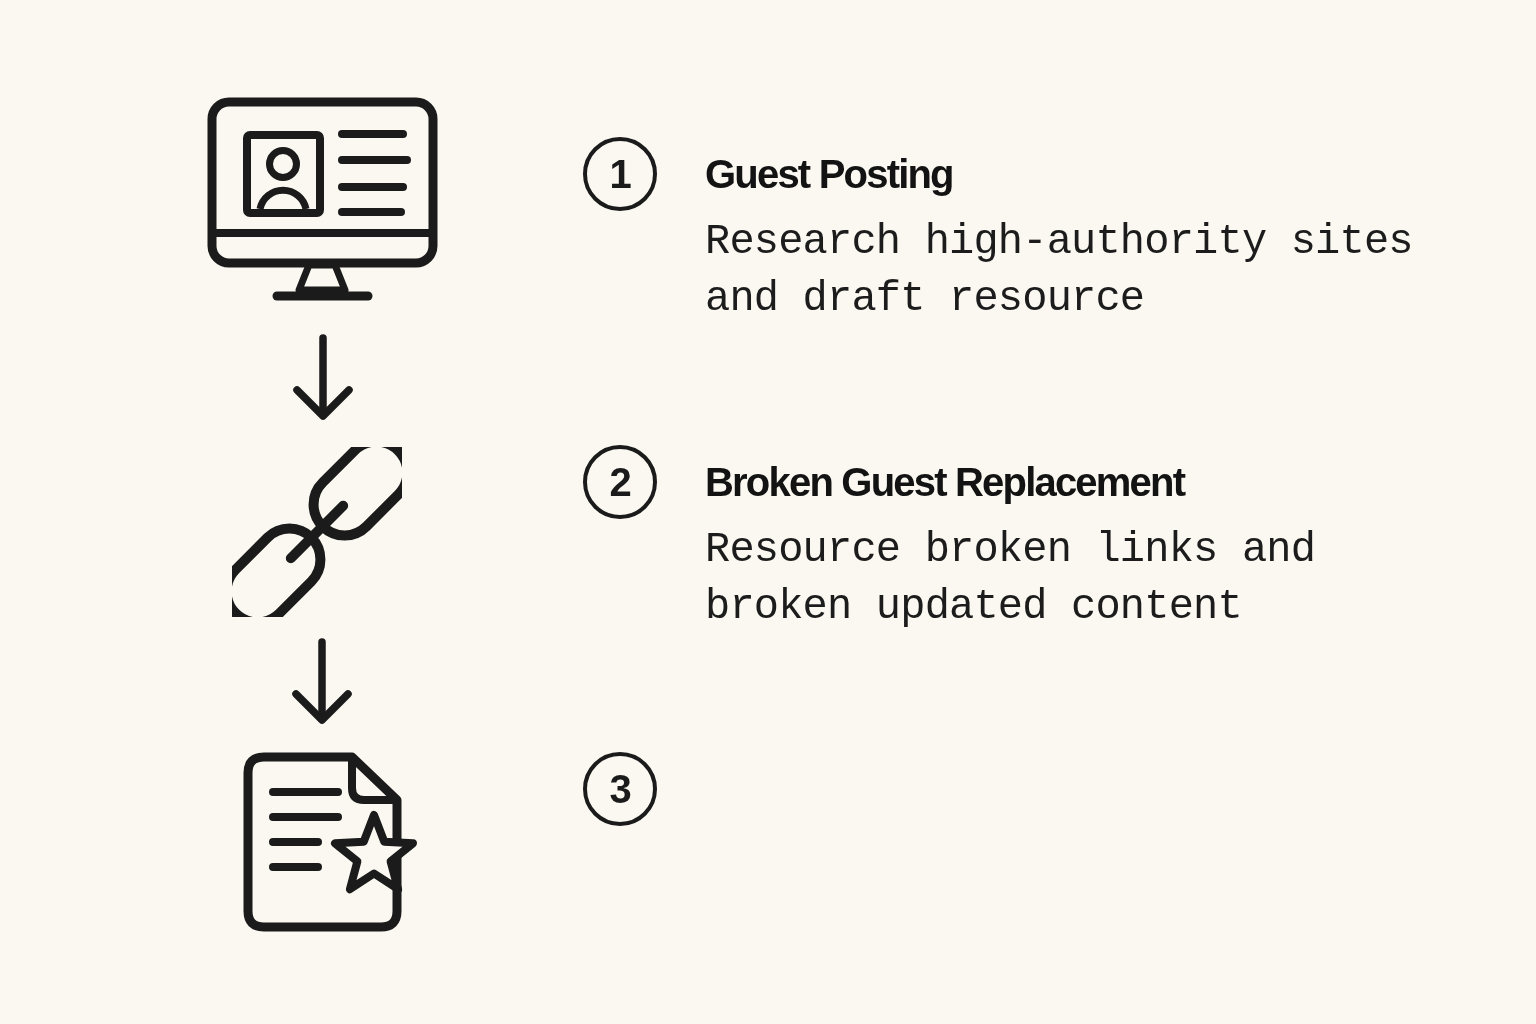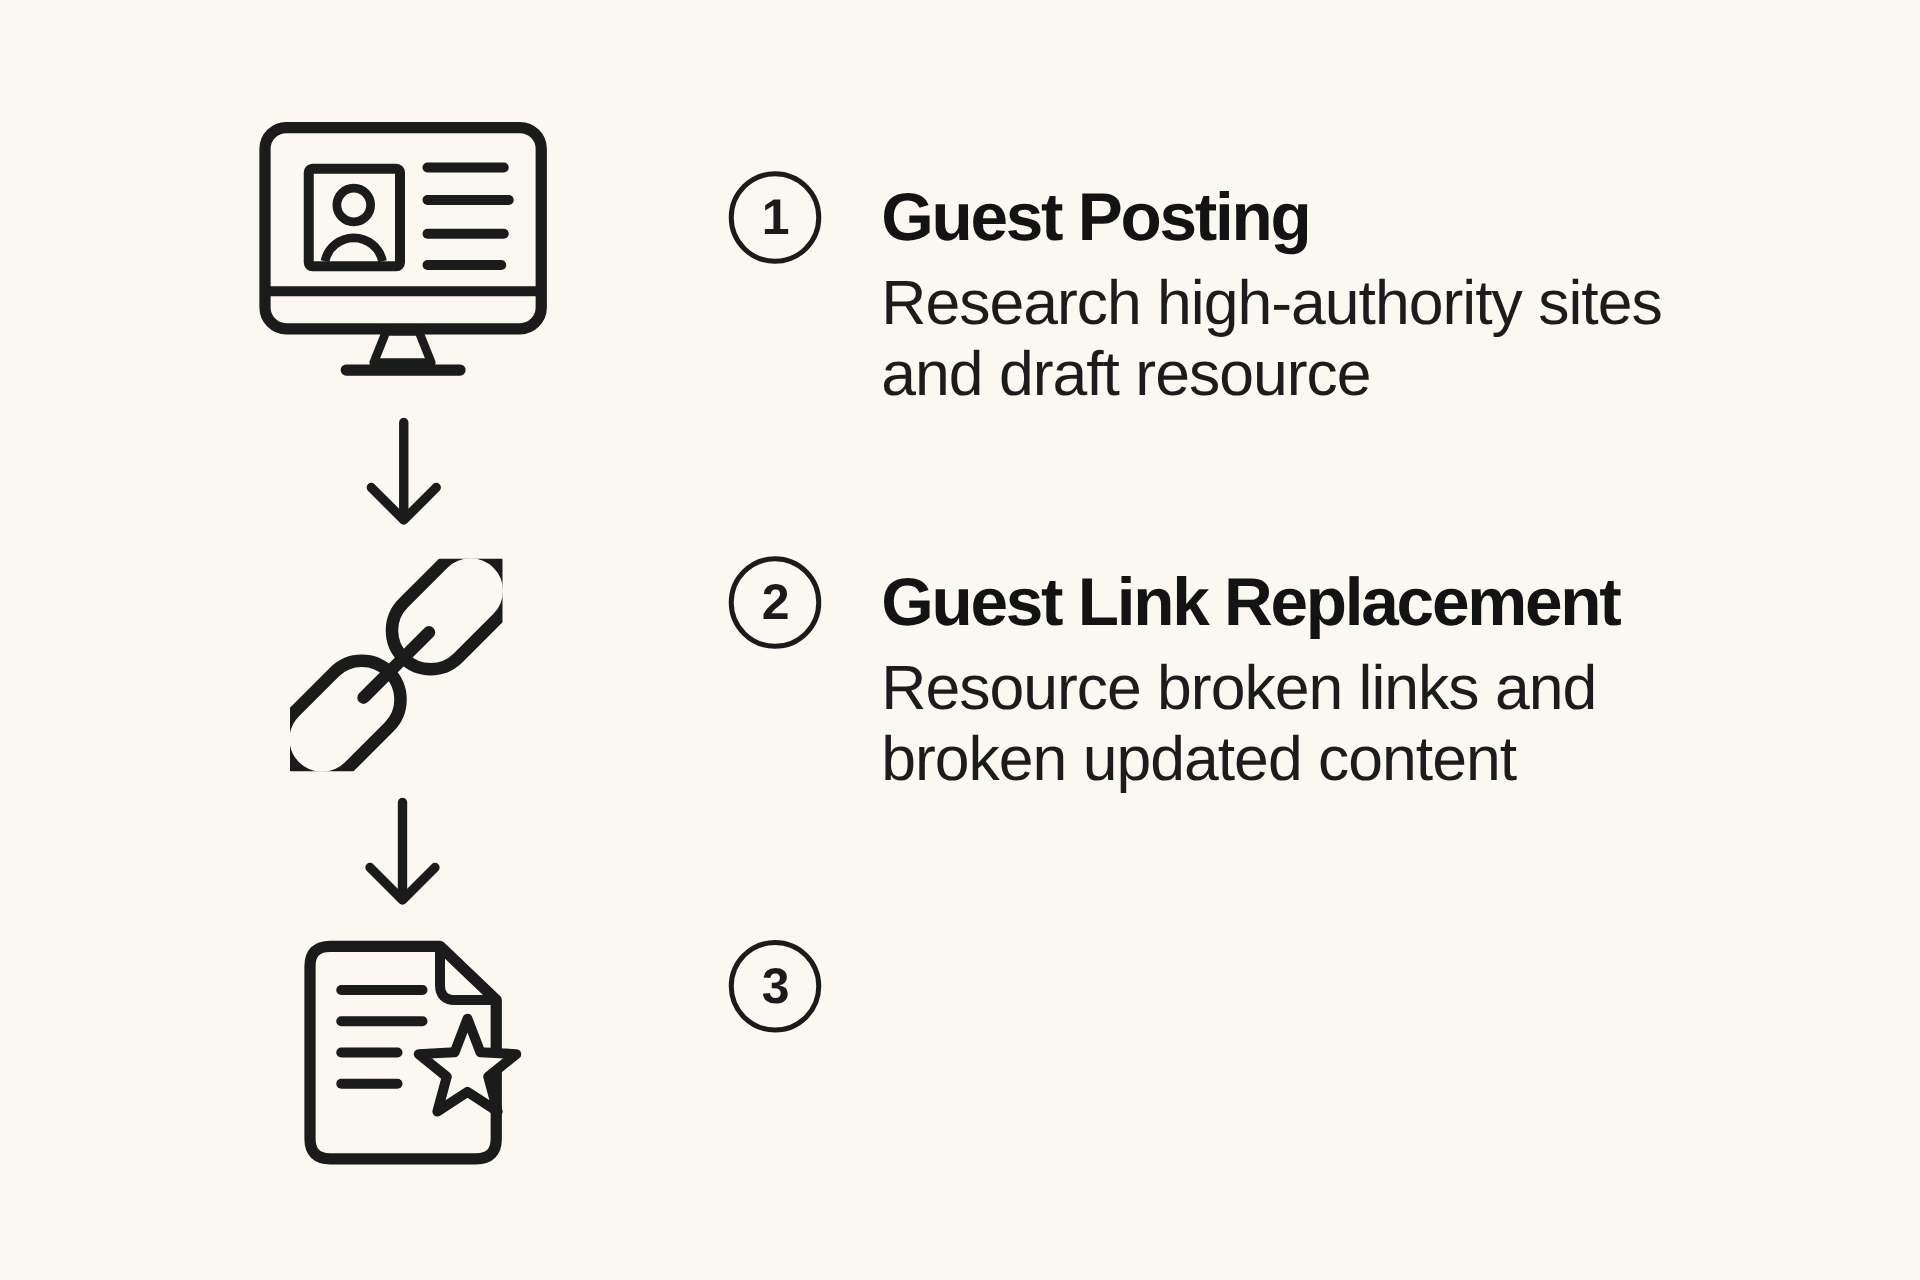--- a/index.html
+++ b/index.html
@@ -33,36 +33,37 @@
     width:74px;height:74px;
     border:4px solid var(--ink);
     border-radius:50%;
     display:flex;align-items:center;justify-content:center;
     font-size:40px;font-weight:700;color:var(--ink);
     box-sizing:border-box;
     letter-spacing:-1px;
   }
   .step-text{display:flex;flex-direction:column;}
   .step-title{
-    font-size:54px;
+    font-size:40px;
     line-height:64px;
     font-weight:700;
     letter-spacing:-1.8px;
     color:#131313;
     margin-top:5px;
     white-space:nowrap;
   }
   .step-desc{
     margin-top:8px;
-    font-size:50px;
+    font-size:42px;
     line-height:57px;
     font-weight:400;
     letter-spacing:-0.8px;
     color:#1c1c1c;
     white-space:nowrap;
+    font-family:Liberation Mono, monospace;
   }
 </style>
 </head>
 <body>
 
 <div class="canvas">
 
   <div class="icon-wrap" style="left:205px;top:93px;">
     <svg width="236" height="212" viewBox="0 0 236 212">
 
@@ -139,21 +140,21 @@
         <div>and draft resource</div>
       </div>
     </div>
   </div>
 
   <div class="step" style="top:445px;">
     <div class="num-circle">
       <span>2</span>
     </div>
     <div class="step-text">
-      <div class="step-title">Guest Link Replacement</div>
+      <div class="step-title">Broken Guest Replacement</div>
       <div class="step-desc">
         <div>Resource broken links and</div>
         <div>broken updated content</div>
       </div>
     </div>
   </div>
 
   <div class="step" style="top:752px;">
     <div class="num-circle">
       <span>3</span>

